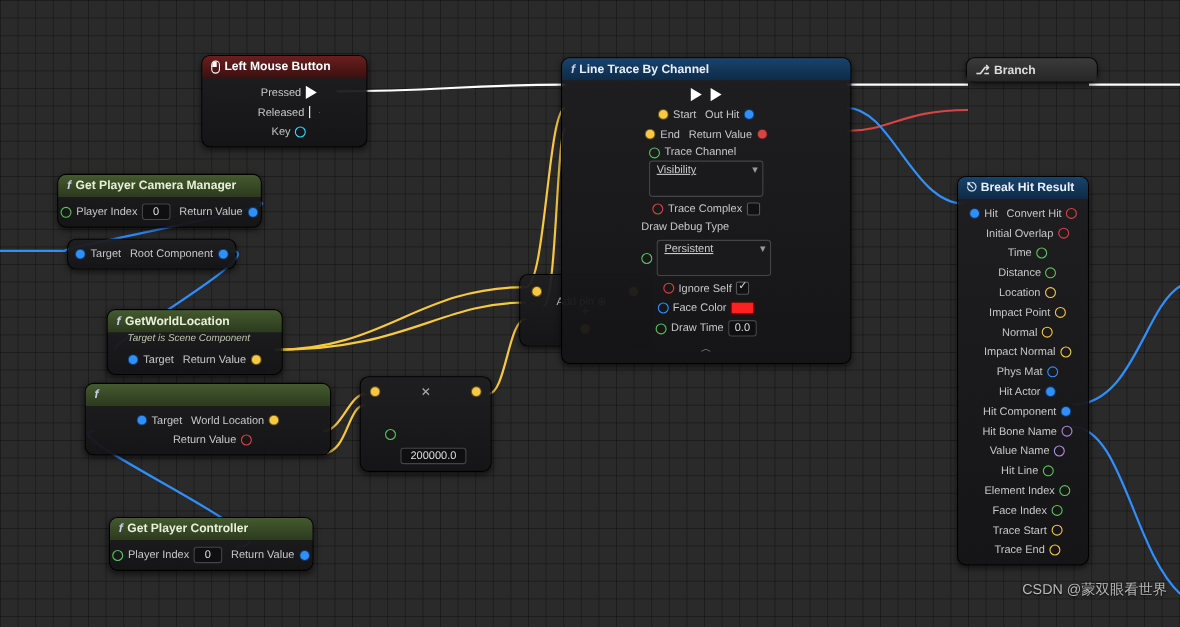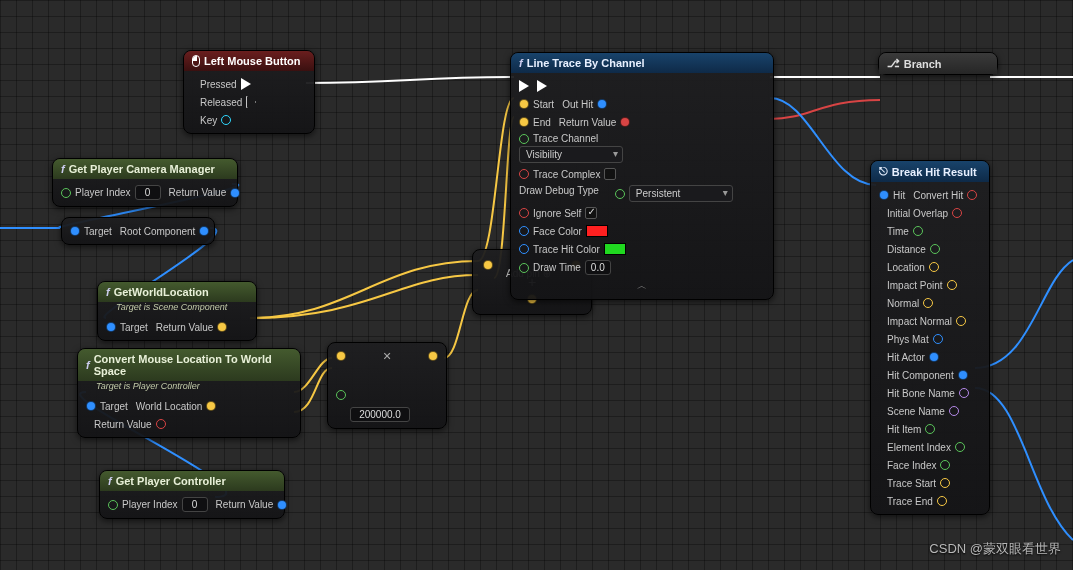--- a/index.html
+++ b/index.html
@@ -34,45 +34,45 @@
     display: flex;
     align-items: center;
     gap: 4px;
   }
   .hdr-red { background: linear-gradient(to bottom, #6a1e1e, #3a1010); color: #fff; }
   .hdr-green { background: linear-gradient(to bottom, #445a2e, #2c3a1e); color: #e8f0d8; }
   .hdr-blue { background: linear-gradient(to bottom, #18436b, #0e2a48); color: #e8f0ff; }
   .hdr-grey { background: linear-gradient(to bottom, #3a3a3a, #262626); color: #ddd; }
   .hdr-sub { font-style: italic; font-weight: normal; font-size: 9px; color: #c0c8a8; padding: 0 8px 2px 18px; }
   .node-body { padding: 4px 0; }
-  .row { display: flex; justify-content: flex-start; align-items: center; padding: 2px 8px; gap: 8px; min-height: 18px; }
+  .row { display: flex; justify-content: center; align-items: center; padding: 2px 8px; gap: 8px; min-height: 18px; }
   .lrow { display: flex; align-items: center; gap: 4px; }
   .rrow { display: flex; align-items: center; gap: 4px; }
   .pin { width: 10px; height: 10px; border-radius: 50%; border: 1px solid rgba(0,0,0,0.6); display: inline-block; flex: none; }
   .pin-exec { width: 0; height: 0; border-top: 6px solid transparent; border-bottom: 6px solid transparent; border-left: 10px solid #fff; border-radius: 0; background: none; }
   .pin-exec.hollow { border-left-color: transparent; display:inline-block; width:10px; height:12px; border:1px solid #fff; clip-path: polygon(0 0, 100% 50%, 0 100%); background:transparent; }
   .pin-blue { background:#2f8fff; }
   .pin-blue-h { background:transparent; border-color:#2f8fff; }
   .pin-cyan-h { background:transparent; border-color:#2fd8ff; }
   .pin-yellow { background:#f7c844; }
   .pin-yellow-h { background:transparent; border-color:#f7c844; }
   .pin-green-h { background:transparent; border-color:#5ac45a; }
   .pin-red { background:#d84444; }
   .pin-red-h { background:transparent; border-color:#d84444; }
   .pin-purple-h { background:transparent; border-color:#b488e8; }
   .sq { width: 10px; height: 10px; border-radius: 2px; border: 1px solid #444; display: inline-block; flex:none; }
   .lbl { font-size: 10px; color: #c8c8c8; white-space: nowrap; }
   .inputbox { background:#0f0f11; border:1px solid #444; border-radius:3px; padding:1px 4px; font-size:10px; color:#ddd; min-width:26px; text-align:center; }
-  .dropdown { background:#1a1a1d; border:1px solid #444; border-radius:3px; padding:2px 18px 2px 6px; font-size:10px; color:#ccc; position:relative; min-width:104px; }
+  .dropdown { background:#1a1a1d; border:1px solid #444; border-radius:3px; padding:2px 18px 18px 6px; font-size:10px; color:#ccc; position:relative; min-width:104px;text-decoration:underline; }
   .dropdown::after { content:"▾"; position:absolute; right:4px; top:1px; color:#999; }
   .chk { width:12px; height:12px; border:1px solid #555; border-radius:2px; display:inline-block; background:#111; flex:none; }
   .chk.on::after { content:"✓"; color:#ddd; font-size:10px; position:relative; left:1px; top:-3px; }
   .swatch { width:22px; height:12px; border:1px solid #000; display:inline-block; flex:none; }
   .expand { text-align:center; color:#999; font-size:10px; padding:2px 0; }
-  .watermark { position:absolute; right:12px; bottom:12px; color:#b8b8b8; font-size:13px; text-shadow:0 1px 2px #000; }
+  .watermark { position:absolute; right:12px; bottom:25px; color:#b8b8b8; font-size:13px; text-shadow:0 1px 2px #000; }
   .icon-f { font-style:italic; font-weight:bold; color:#cce; }
   .icon-mouse { display:inline-block; width:8px; height:12px; border:1px solid #fff; border-radius:4px; position:relative; }
   .icon-mouse::before { content:""; position:absolute; left:0; top:0; width:4px; height:5px; background:#fff; border-top-left-radius:3px; }
 </style>
 </head>
 <body>
 
 <svg class="wires">
   <path d="M306 83 C 400 83, 420 77, 514 77" stroke="#fff" stroke-width="2" fill="none"></path>
   <path d="M770 77 C 820 77, 830 77, 880 77" stroke="#fff" stroke-width="2" fill="none"></path>
@@ -87,21 +87,21 @@
   <path d="M294 412 C 316 412, 316 368, 332 368" stroke="#f7c844" stroke-width="2" fill="none"></path>
   <path d="M444 358 C 460 358, 462 290, 478 290" stroke="#f7c844" stroke-width="2" fill="none"></path>
   <path d="M250 318 C 370 318, 400 275, 478 275" stroke="#f7c844" stroke-width="2" fill="none"></path>
   <path d="M494 278 C 506 278, 506 117, 514 117" stroke="#f7c844" stroke-width="2" fill="none"></path>
   <path d="M215 497 C 280 497, 40 392, 86 392" stroke="#2f8fff" stroke-width="2" fill="none"></path>
   <path d="M770 98 C 810 98, 830 185, 876 185" stroke="#2f8fff" stroke-width="2" fill="none"></path>
   <path d="M975 368 C 1030 368, 1040 280, 1073 260" stroke="#2f8fff" stroke-width="2" fill="none"></path>
   <path d="M975 388 C 1020 388, 1030 500, 1073 540" stroke="#2f8fff" stroke-width="2" fill="none"></path>
 </svg>
 
-<div class="node" style="left:183px; top:50px; width:132px;">
+<div class="node" style="left:183px; top:50px; width:151px;">
   <div class="node-header hdr-red">
       <span class="icon-mouse"></span>
       <span>Left Mouse Button</span>
     </div>
   <div class="node-body">
     <div class="row">
         <span></span>
         <span class="rrow">
           <span class="lbl">Pressed</span>
           <span class="pin-exec"></span>
@@ -175,23 +175,21 @@
           <span class="lbl">Return Value</span>
           <span class="pin pin-yellow"></span>
         </span>
     </div>
   </div>
 </div>
 
 <div class="node" style="left:77px; top:348px; width:224px;">
   <div class="node-header hdr-green">
       <span class="icon-f">f</span>
-      <span>Convert Mouse Location To World Space</span>
-    </div>
-  <div class="hdr-sub">Target is Player Controller</div>
+    </div>
   <div class="node-body">
     <div class="row">
       <span class="lrow">
           <span class="pin pin-blue"></span>
           <span class="lbl">Target</span>
         </span>
       <span class="rrow">
           <span class="lbl">World Location</span>
           <span class="pin pin-yellow"></span>
         </span>
@@ -311,21 +309,21 @@
         </span>
       </div>
     <div class="row">
         <span class="lrow">
           <span class="pin pin-red-h"></span>
           <span class="lbl">Trace Complex</span>
           <span class="chk"></span>
         </span>
       </div>
     <div class="row">
-        <span class="lrow" style="flex-direction:row;align-items:flex-start;gap:16px;">
+        <span class="lrow" style="flex-direction:column;align-items:flex-start;gap:6px;">
           <span class="lbl">Draw Debug Type</span>
           <span class="lrow">
             <span class="pin pin-green-h"></span>
             <span class="dropdown">Persistent</span>
           </span>
         </span>
       </div>
     <div class="row">
         <span class="lrow">
           <span class="pin pin-red-h"></span>
@@ -335,27 +333,20 @@
       </div>
     <div class="row">
         <span class="lrow">
           <span class="pin pin-blue-h"></span>
           <span class="lbl">Face Color</span>
           <span class="swatch" style="background:#ff2020"></span>
         </span>
       </div>
     <div class="row">
         <span class="lrow">
-          <span class="pin pin-blue-h"></span>
-          <span class="lbl">Trace Hit Color</span>
-          <span class="swatch" style="background:#20d820"></span>
-        </span>
-      </div>
-    <div class="row">
-        <span class="lrow">
           <span class="pin pin-green-h"></span>
           <span class="lbl">Draw Time</span>
           <span class="inputbox">0.0</span>
         </span>
       </div>
     <div class="expand">︿</div>
   </div>
 </div>
 
 <div class="node" style="left:878px; top:52px; width:114px;">
@@ -454,28 +445,28 @@
     <div class="row">
         <span></span>
         <span class="rrow">
           <span class="lbl">Hit Bone Name</span>
           <span class="pin pin-purple-h"></span>
         </span>
       </div>
     <div class="row">
         <span></span>
         <span class="rrow">
-          <span class="lbl">Scene Name</span>
+          <span class="lbl">Value Name</span>
           <span class="pin pin-purple-h"></span>
         </span>
       </div>
     <div class="row">
         <span></span>
         <span class="rrow">
-          <span class="lbl">Hit Item</span>
+          <span class="lbl">Hit Line</span>
           <span class="pin pin-green-h"></span>
         </span>
       </div>
     <div class="row">
         <span></span>
         <span class="rrow">
           <span class="lbl">Element Index</span>
           <span class="pin pin-green-h"></span>
         </span>
       </div>

